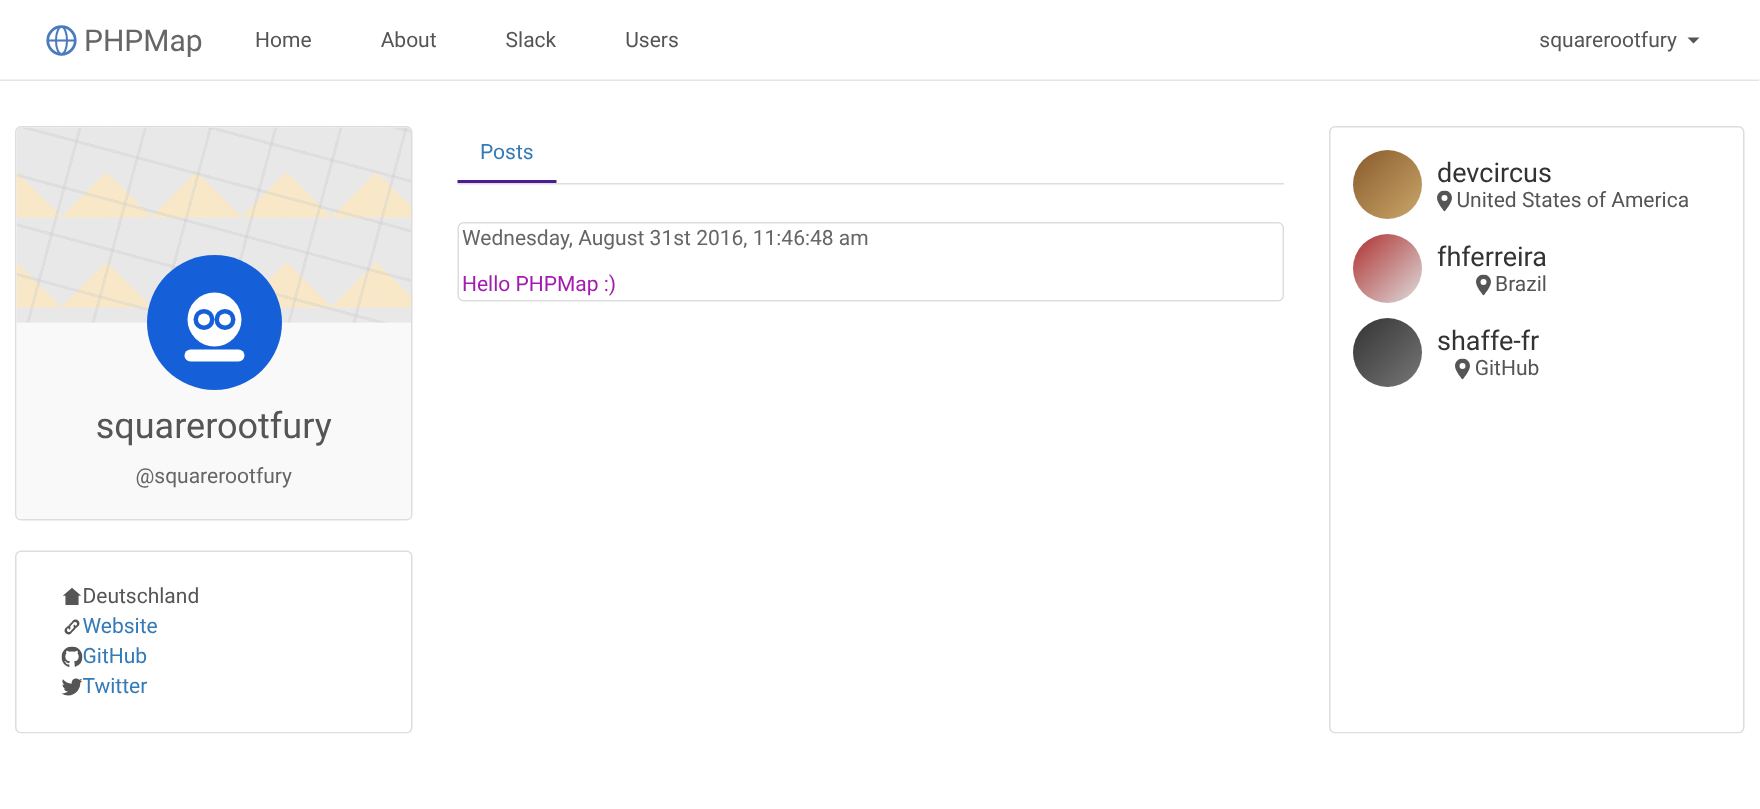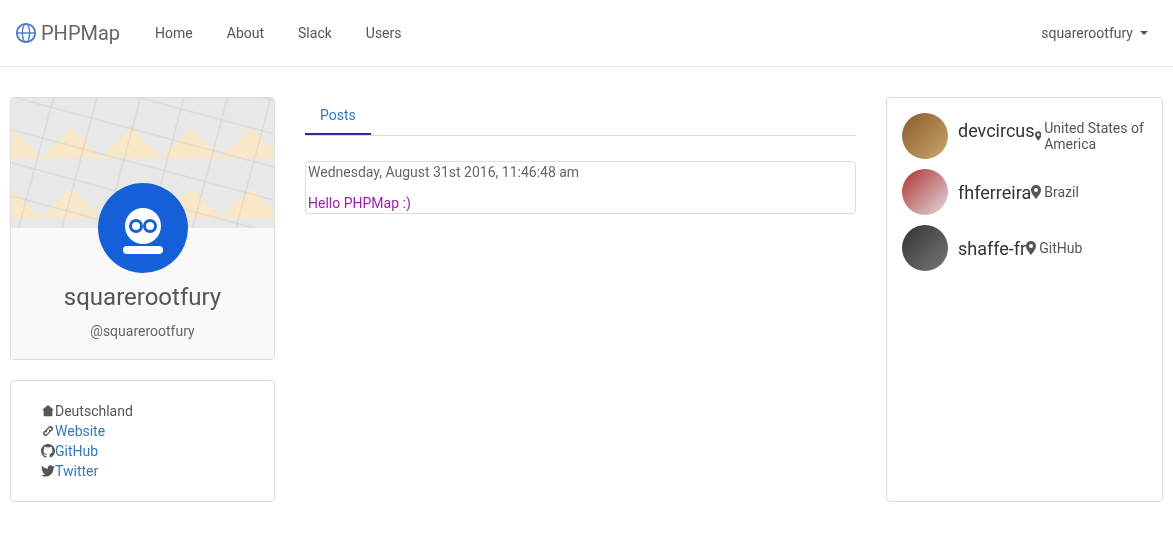--- a/index.html
+++ b/index.html
@@ -1,34 +1,34 @@
 <!DOCTYPE html>
 <html><head>
   <meta charset="utf-8">
   <style>
     * { box-sizing: border-box; margin: 0; padding: 0; }
     body { font-family: -apple-system, BlinkMacSystemFont, "Segoe UI", Roboto, "Helvetica Neue", Arial, sans-serif; color: #555; font-size: 14px; background: #fff; }
     
     .navbar {
       display: flex;
       align-items: center;
-      padding: 0 15px;
-      height: 67px;
+      padding: 0 30px;
+      height: 54px;
       border-bottom: 1px solid #e5e5e5;
     }
     .navbar-brand {
       display: flex;
       align-items: center;
       font-size: 20px;
       color: #666;
       margin-right: 20px;
       cursor: pointer;
     }
     .navbar-brand svg { margin-right: 4px; }
-    .nav-links { display: flex; gap: 4px; }
+    .nav-links { display: flex; gap: 16px; }
     .nav-link {
       padding: 15px 15px;
       color: #555;
       cursor: pointer;
       font-size: 14px;
     }
     .navbar-right {
       margin-left: auto;
       display: flex;
       align-items: center;
@@ -155,21 +155,21 @@
     .user-avatar {
       width: 46px;
       height: 46px;
       border-radius: 50%;
       background: #888;
       flex-shrink: 0;
     }
     .user-avatar.a1 { background: linear-gradient(135deg, #8a5a2b, #c9a76b); }
     .user-avatar.a2 { background: linear-gradient(135deg, #b03030, #ddd); }
     .user-avatar.a3 { background: linear-gradient(135deg, #333, #777); }
-    .user-info { display: flex; flex-direction: row; }
+    .user-info { display: flex; flex-direction: column; }
     .user-name { font-size: 18px; color: #333; }
     .user-loc { font-size: 14px; color: #555; display: flex; align-items: center; gap: 3px; justify-content: flex-end; }
     .pin-icon { width: 10px; height: 14px; }
   </style>
 </head>
 <body>
 
 <nav class="navbar">
   <div class="navbar-brand">
     <svg width="22" height="22" viewBox="0 0 24 24">

